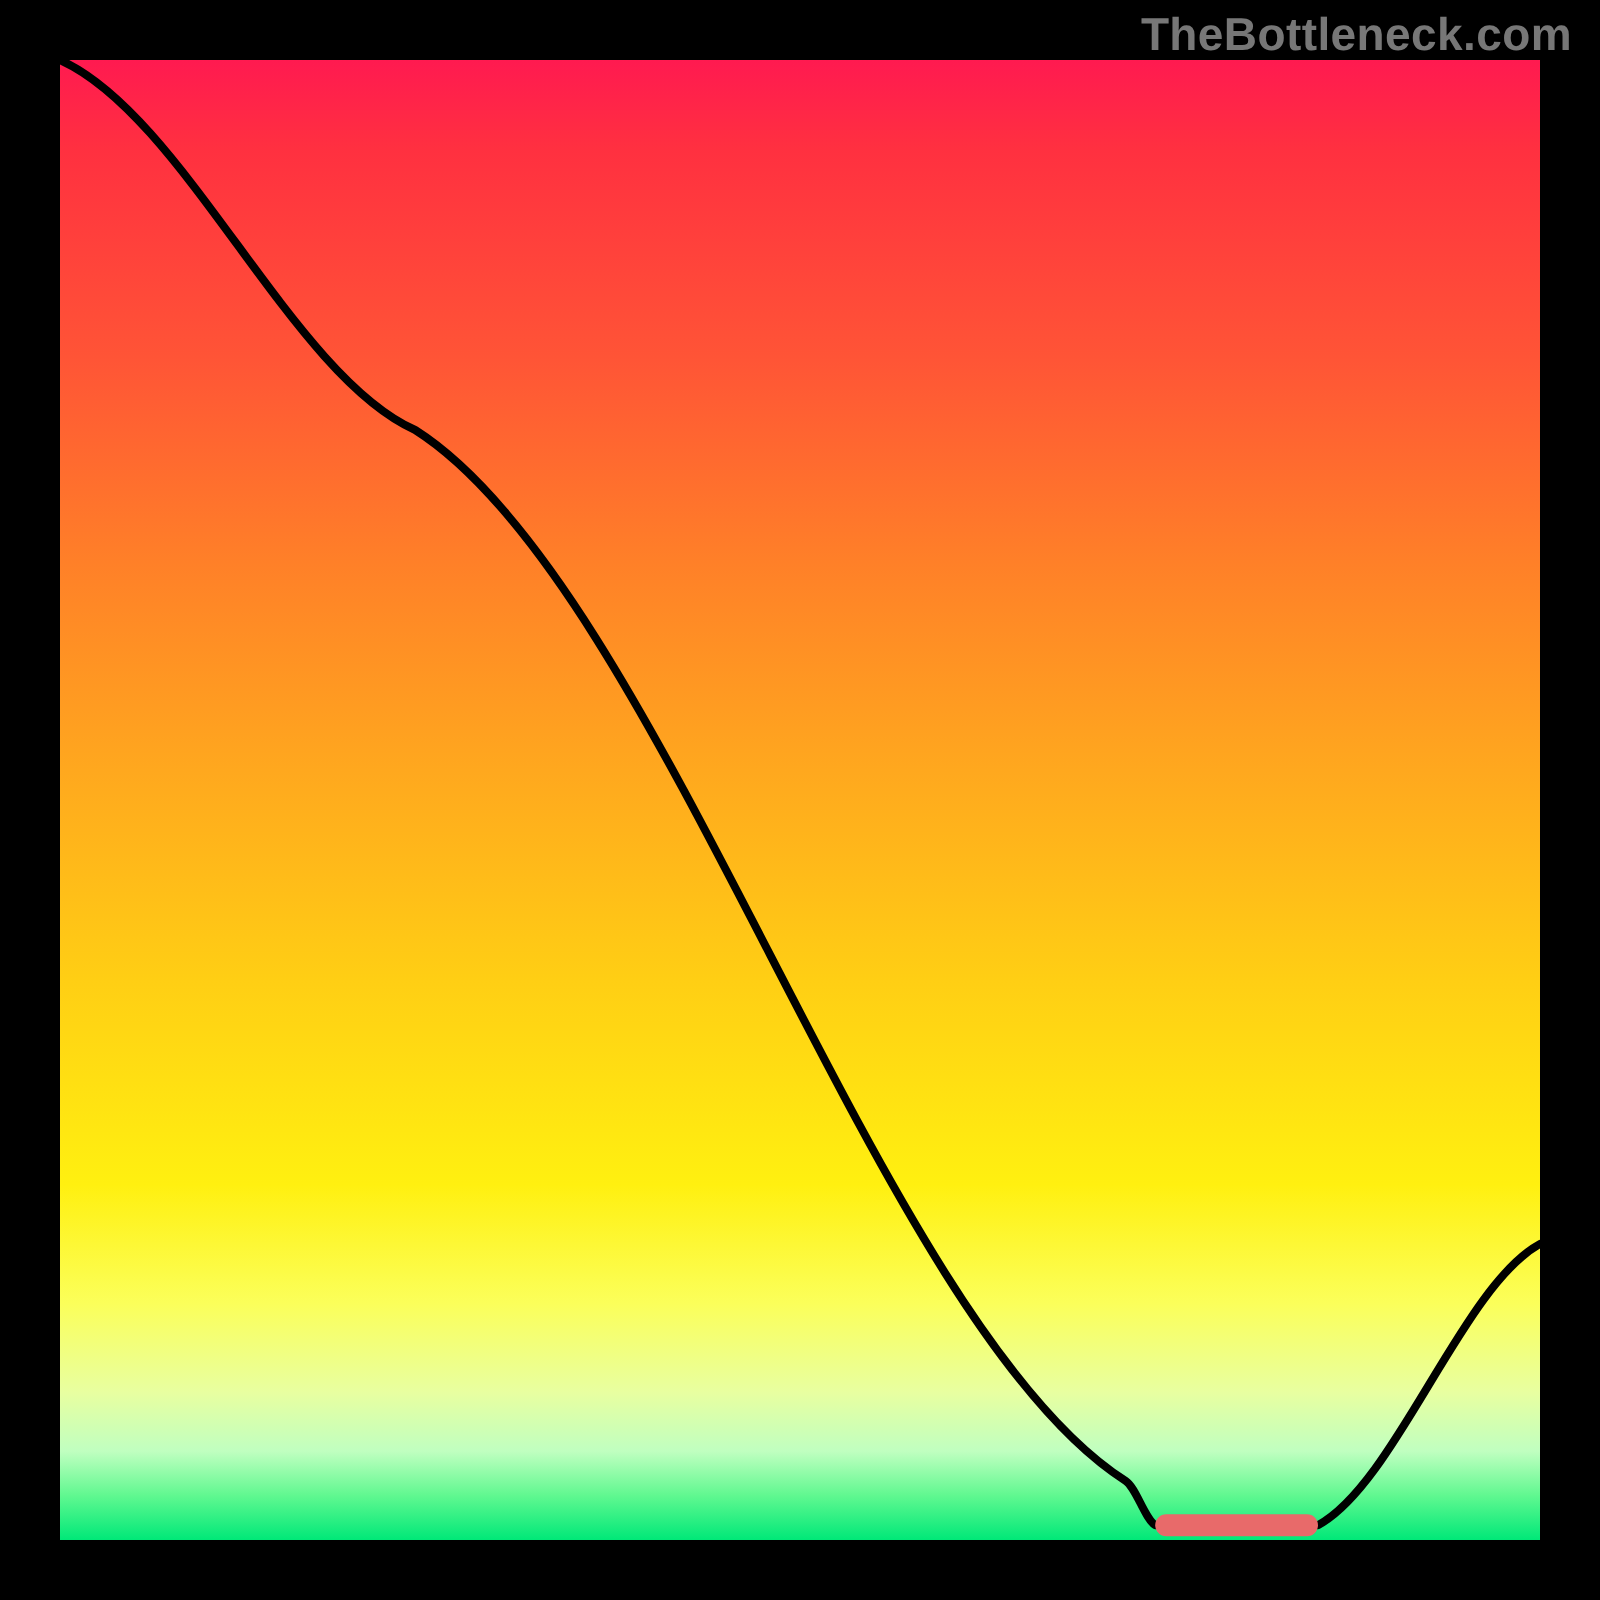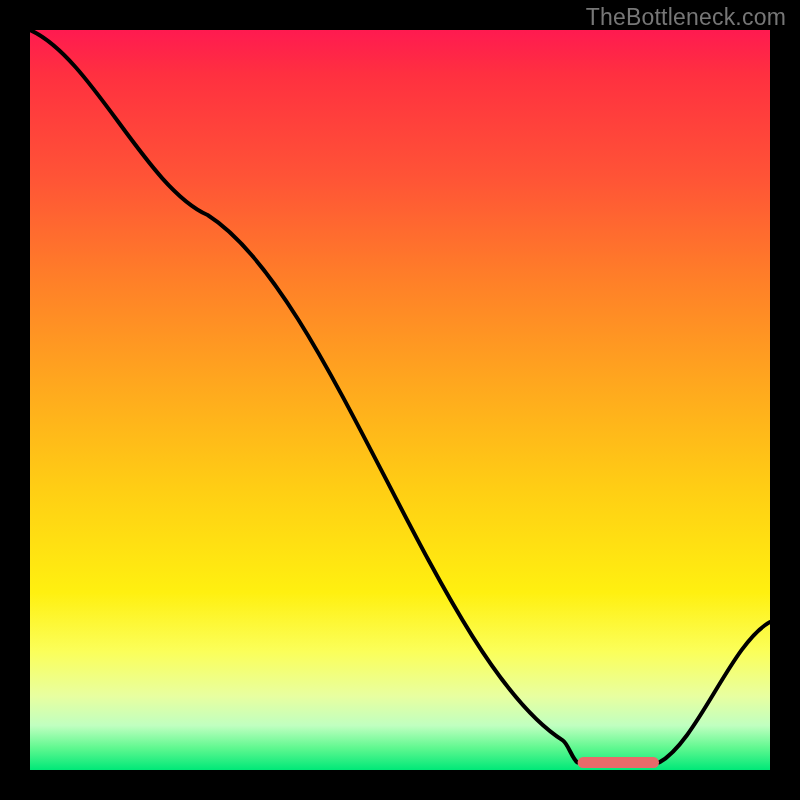--- a/index.html
+++ b/index.html
@@ -53,21 +53,21 @@
     top: 0;
     width: 740px;
     height: 740px;
   }
   .watermark {
     position: absolute;
     top: 4px;
     right: 14px;
     font-family: Arial, Helvetica, sans-serif;
     font-size: 23px;
-    font-weight: 400;
+    font-weight: 700;
     color: #777;
     letter-spacing: 0.2px;
     text-align: center;
   }
 </style>
 </head>
 <body>
 
 <div class="frame">
   <div class="watermark">TheBottleneck.com</div>

